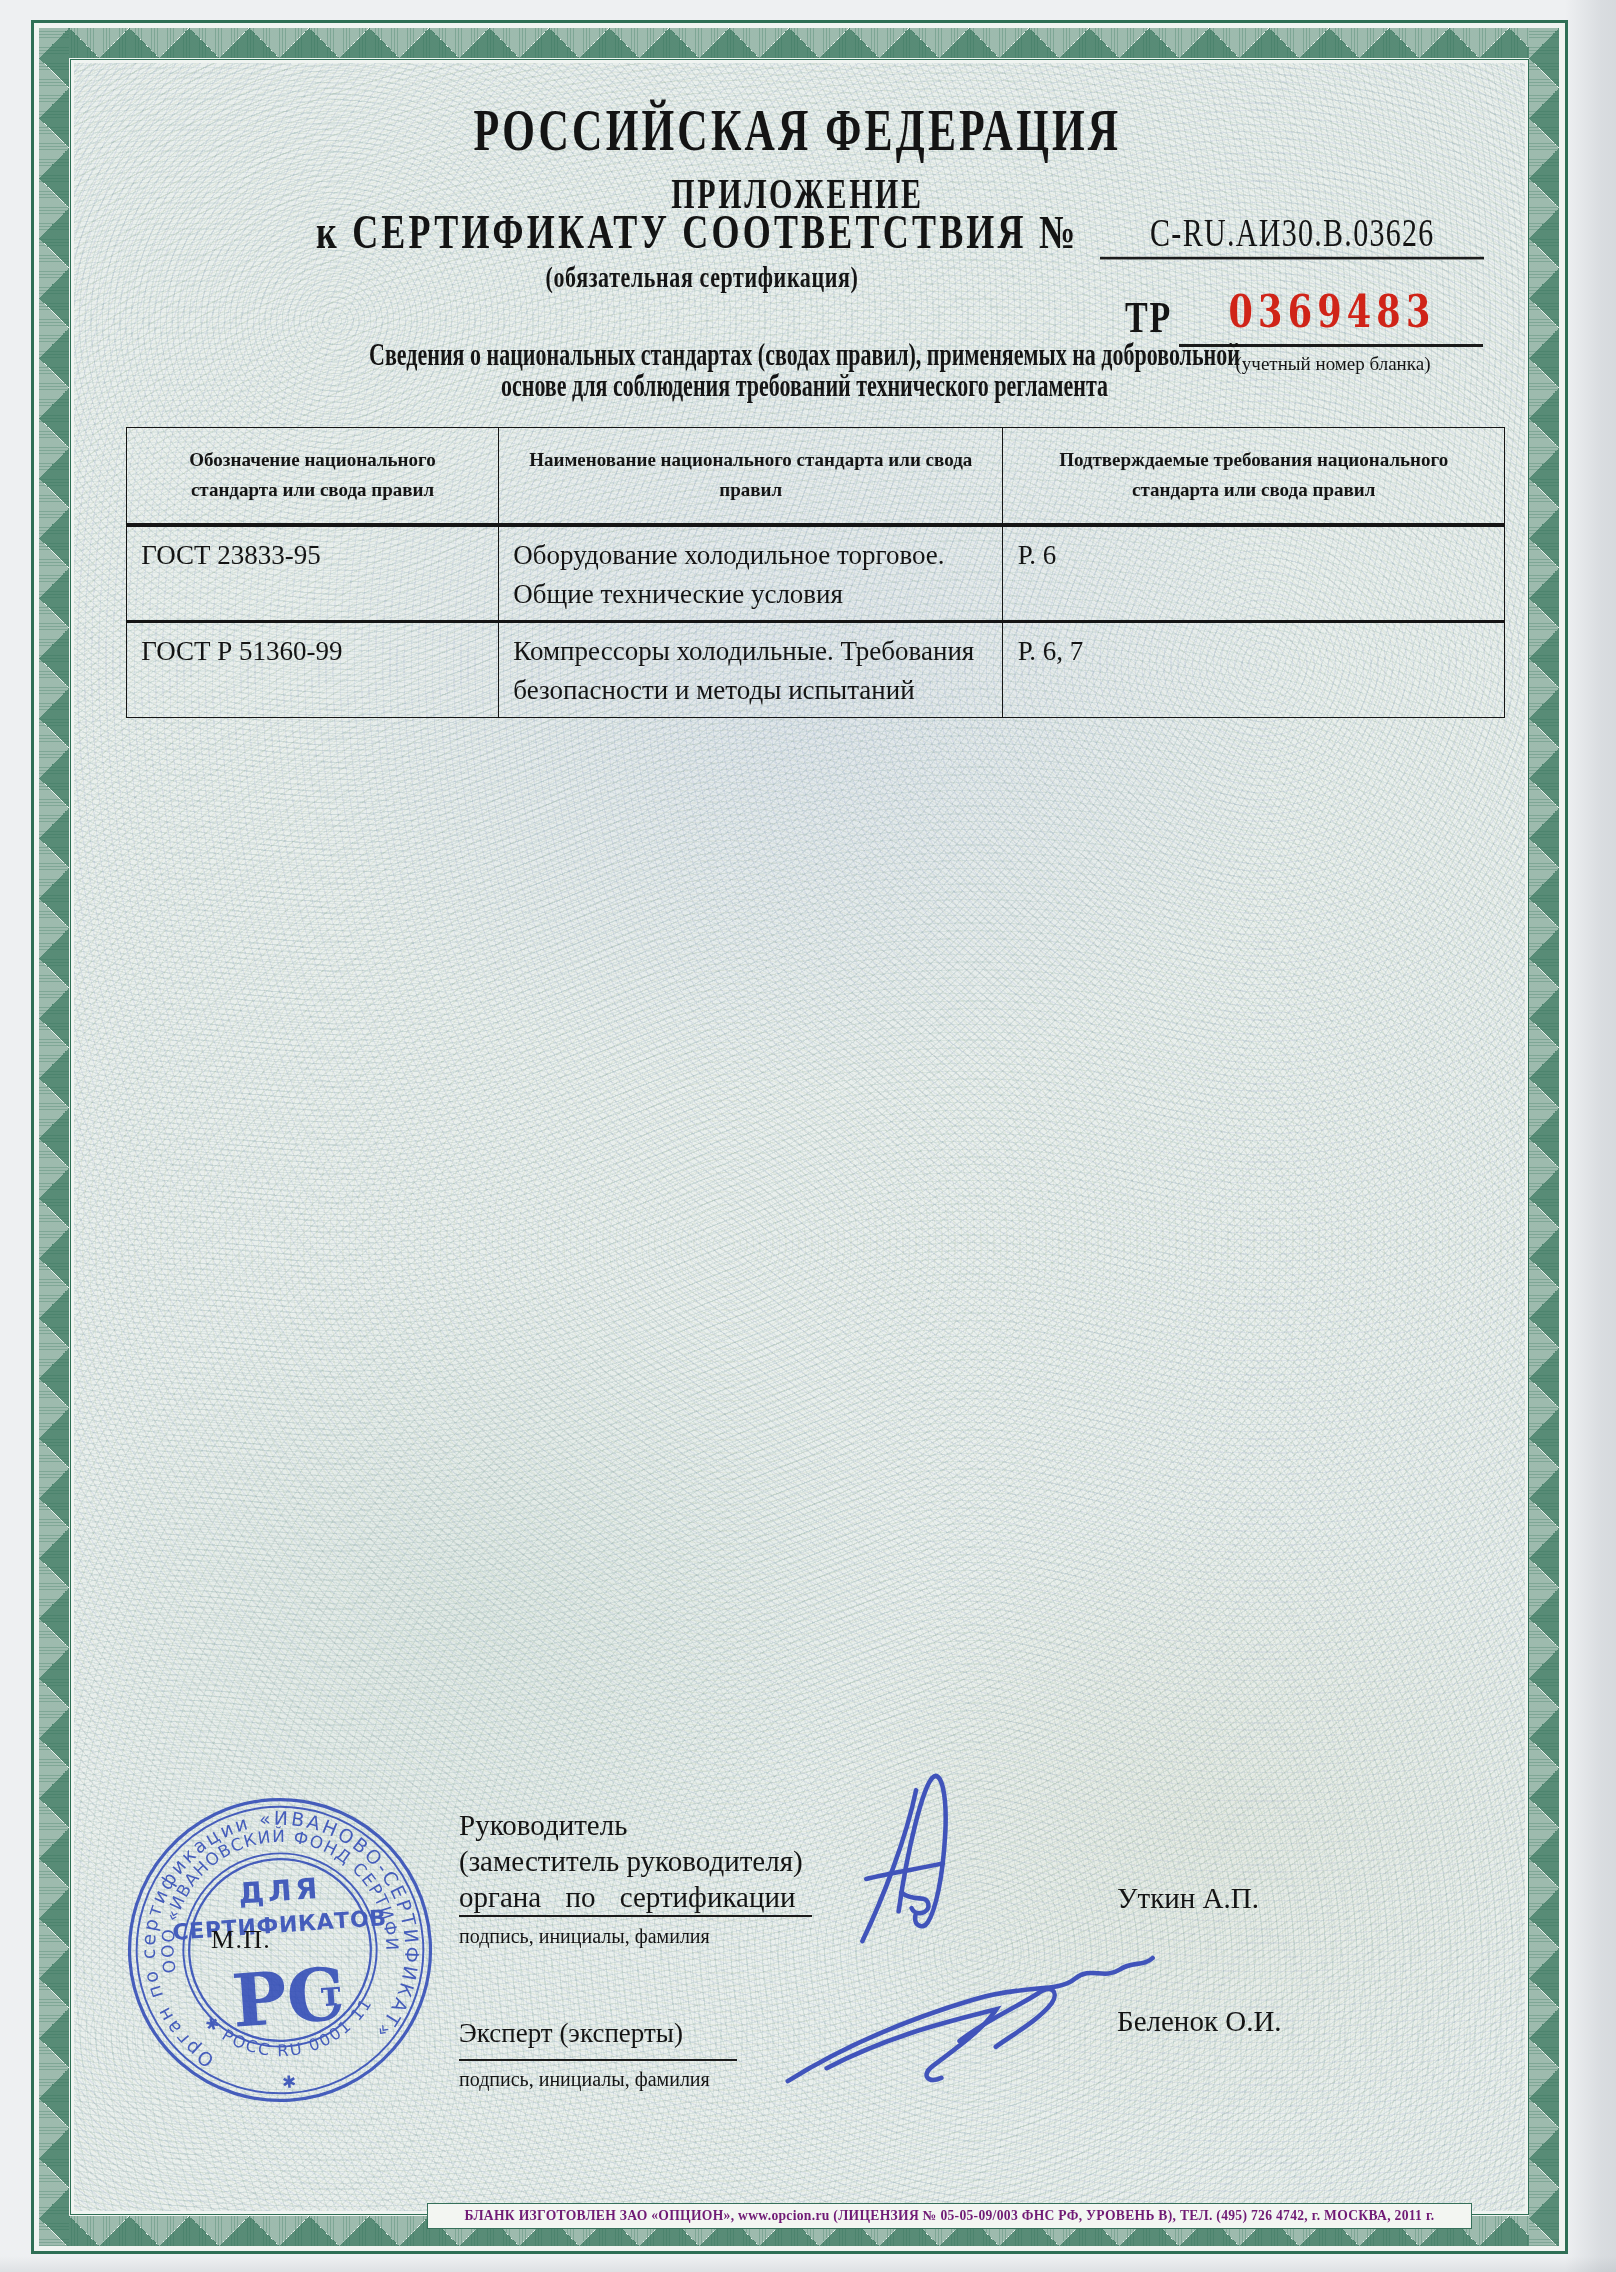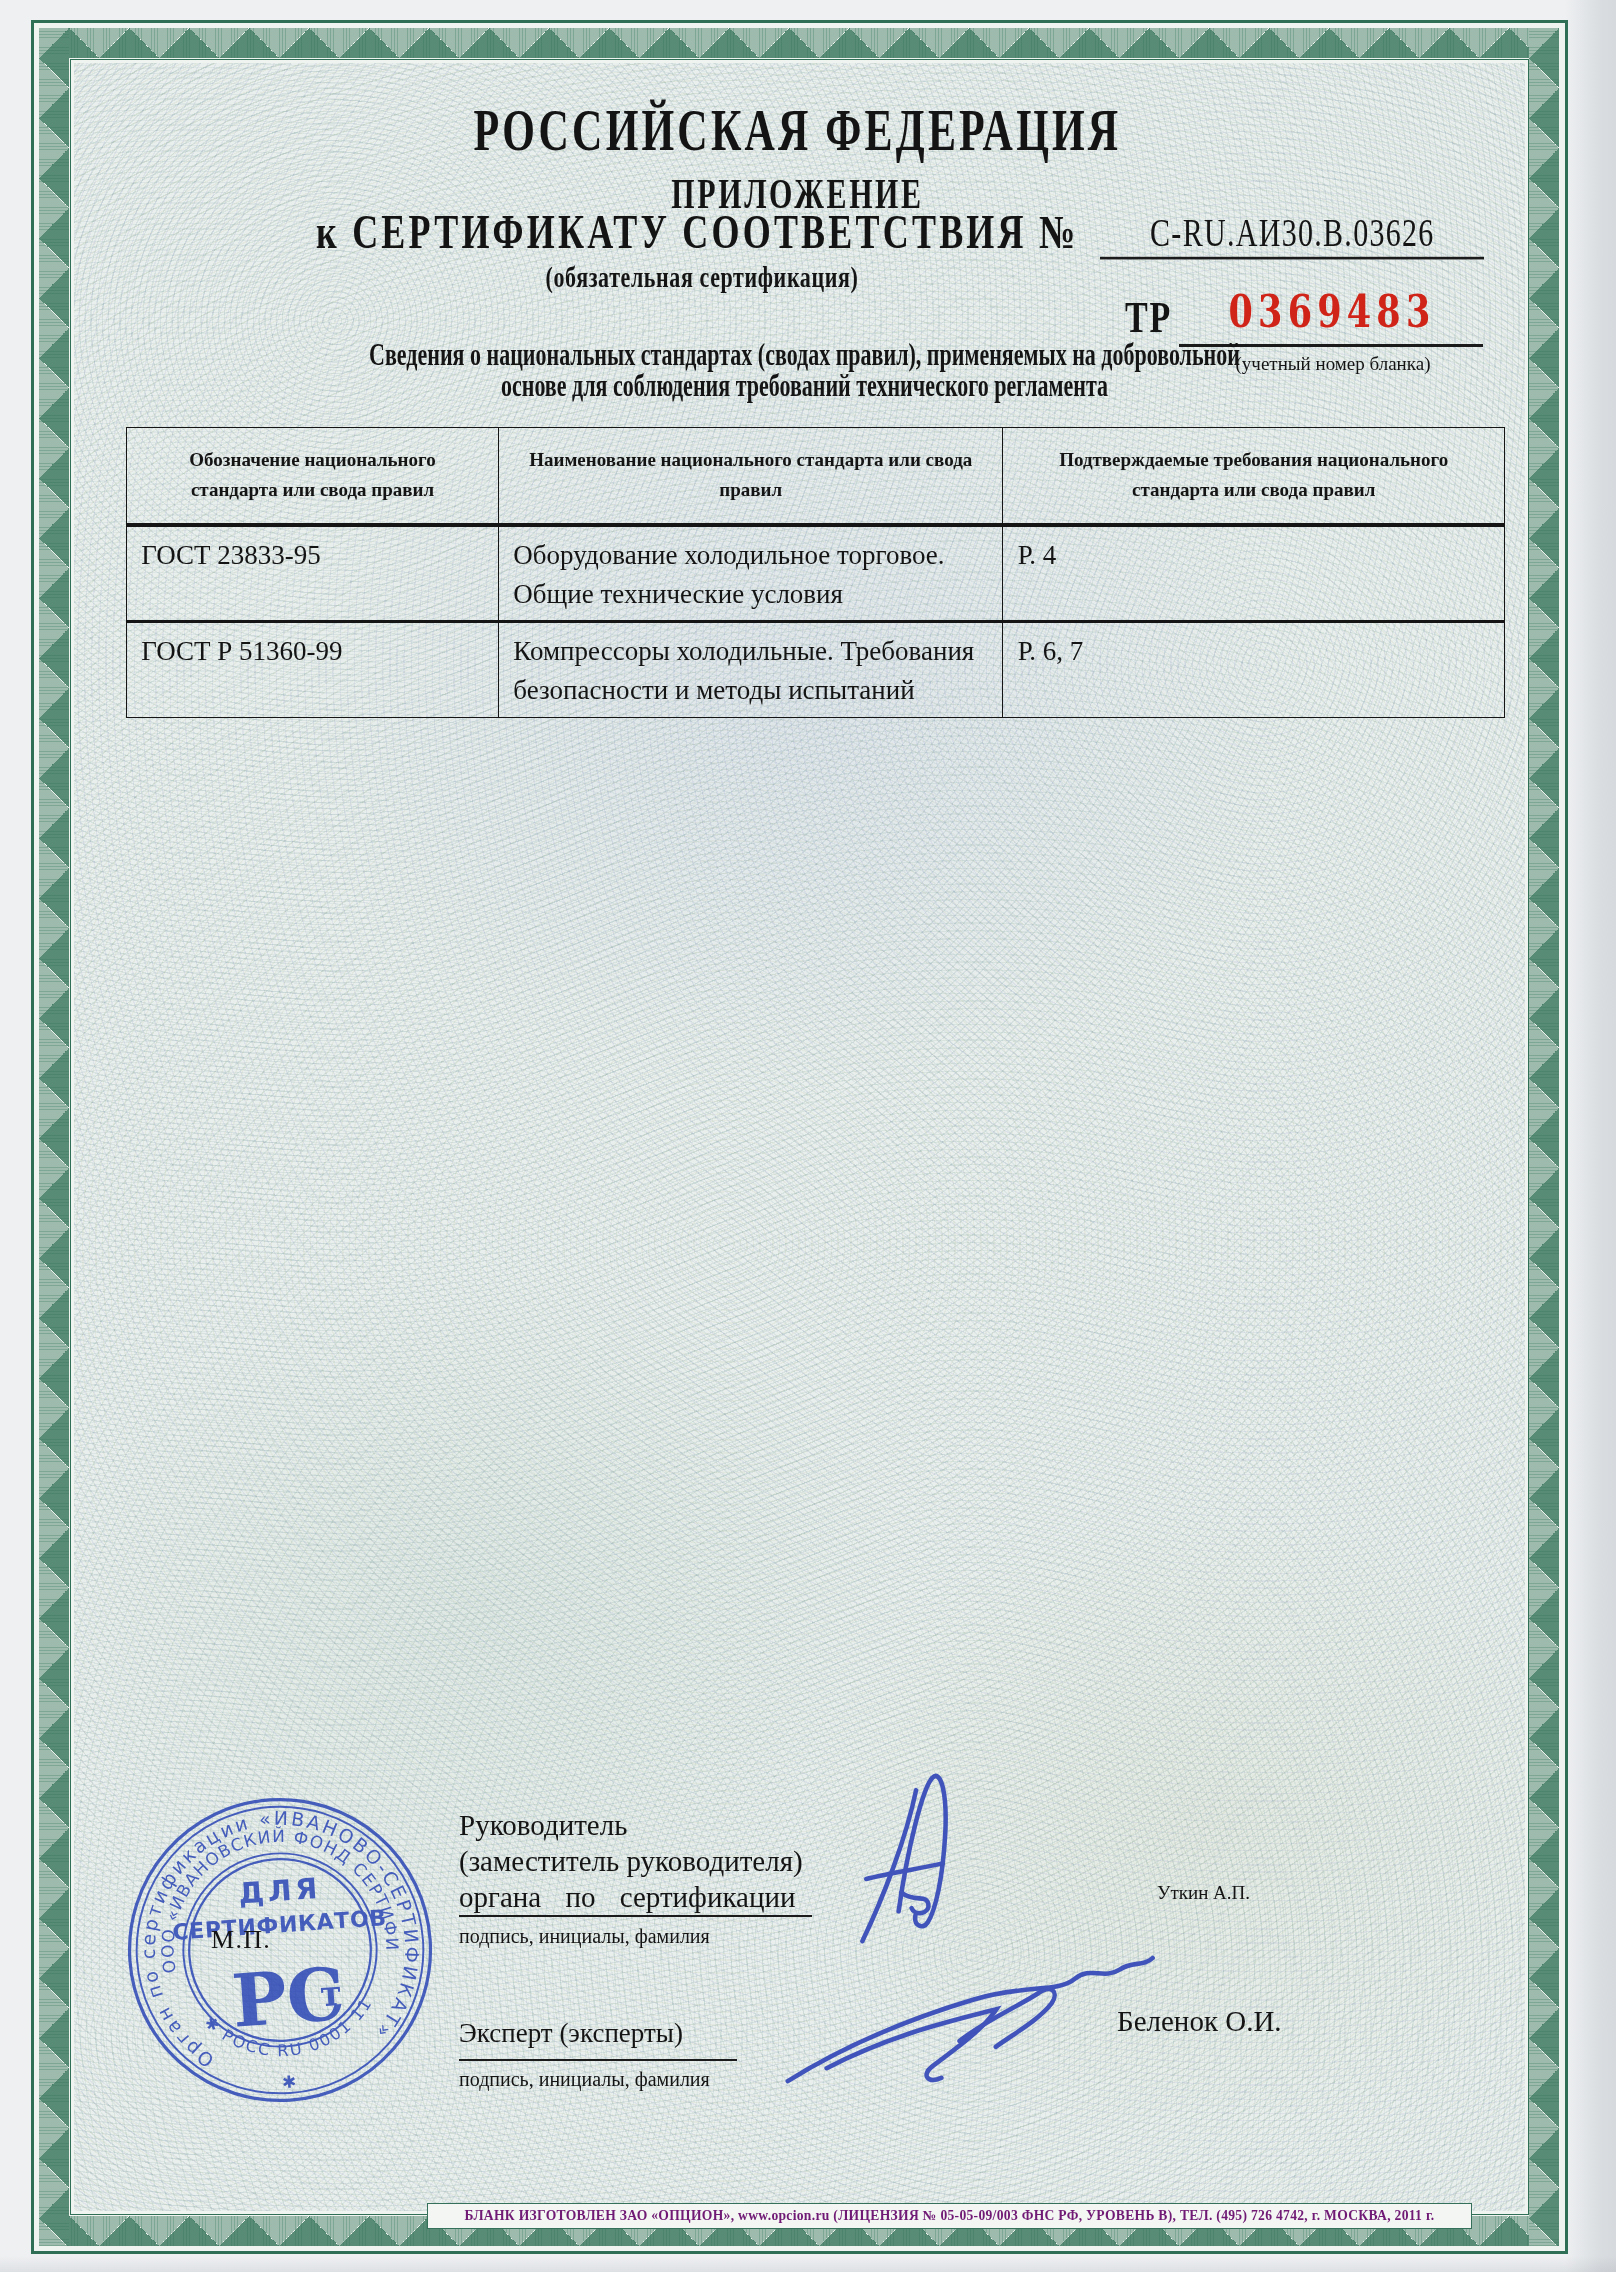--- a/index.html
+++ b/index.html
@@ -124,21 +124,21 @@
   .std-table tr.r2 td { height:73px; }
   .col-desig { width:27%; }
   .col-name  { width:36.6%; }
   .col-req   { width:36.4%; }
 
   
   .role-head { left:459px; top:1807px; width:363px; font-size:29px; line-height:36px; white-space:nowrap; }
   .role-head .justify { word-spacing:17px; }
   .sig-line-1 { left:459px; top:1915px; width:353px; height:1.9px; background:#1b1b1b; }
   .sig-cap-1 { left:459px; top:1925px; font-size:20px; }
-  .name-head { left:1117px; top:1882px; font-size:19px;margin-left:40px; }
+  .name-head { left:1117px; top:1882px; font-size:29px; }
   .role-expert { left:459px; top:2018px; font-size:27px; white-space:nowrap; }
   .sig-line-2 { left:459px; top:2059px; width:278px; height:1.9px; background:#1b1b1b; }
   .sig-cap-2 { left:459px; top:2068px; font-size:20px; }
   .name-expert { left:1117px; top:2005px; font-size:29px; }
   .mp-label { left:211px; top:1925px; font-size:26px; z-index:42; letter-spacing:1.3px; }
 
   .stamp-svg { left:125px; top:1795px; width:310px; height:310px; z-index:40; opacity:0.85; }
   .sign-svg { left:765px; top:1761px; width:402px; height:337px; z-index:41; }
 
   
@@ -185,21 +185,21 @@
       <tr>
         <th class="col-desig">Обозначение национального стандарта или свода правил</th>
         <th class="col-name">Наименование национального стандарта или свода правил</th>
         <th class="col-req">Подтверждаемые требования национального стандарта или свода правил</th>
       </tr>
     </thead>
     <tbody>
       <tr class="r1">
         <td>ГОСТ 23833-95</td>
         <td>Оборудование холодильное торговое. Общие технические условия</td>
-        <td>Р. 4</td>
+        <td>Р. 6</td>
       </tr>
       <tr class="r2">
         <td>ГОСТ Р 51360-99</td>
         <td>Компрессоры холодильные. Требования безопасности и методы испытаний</td>
         <td>Р. 6, 7</td>
       </tr>
     </tbody>
   </table>
 
   <div class="abs role-head">

